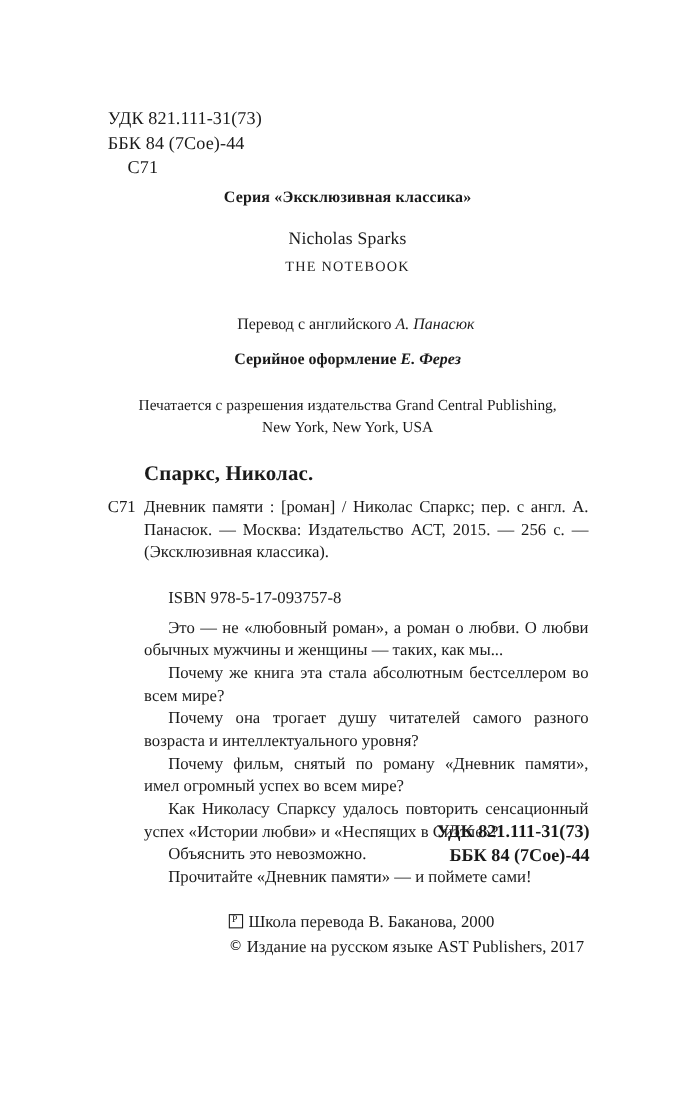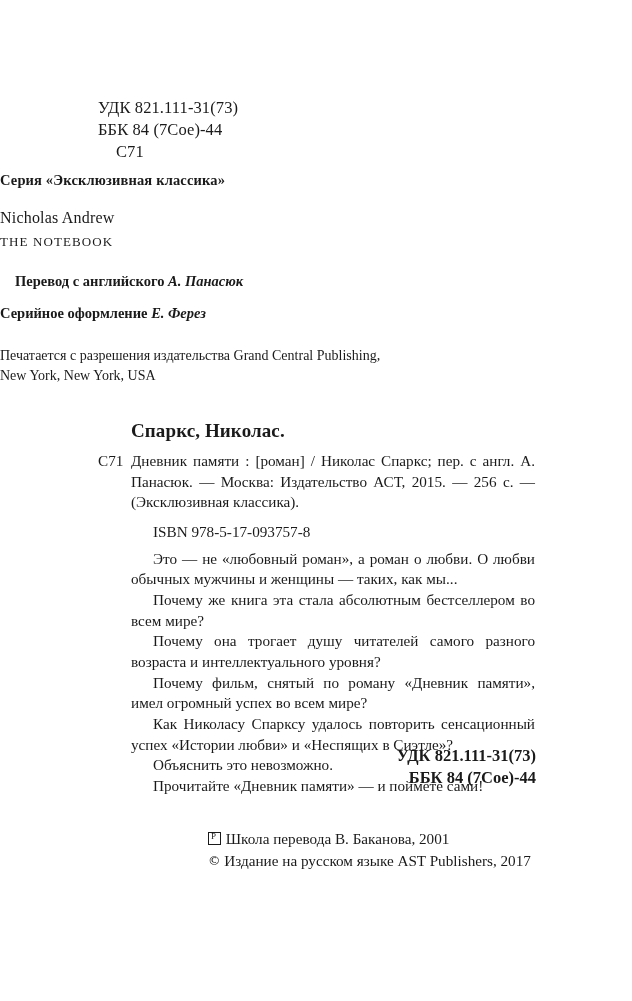--- a/index.html
+++ b/index.html
@@ -36,40 +36,41 @@
   .udk-line-3 {
     padding-left: 18px;
   }
 
   
   .series-block {
     position: absolute;
     left: 0;
     right: 0;
     top: 172px;
+    text-align: center;
   }
   .series-name {
     font-size: 14.5px;
     font-weight: bold;
     letter-spacing: 0.15px;
   }
   .author-en {
     margin-top: 20px;
     font-size: 16px;
     letter-spacing: 0.2px;
   }
   .title-en {
     margin-top: 7px;
     font-size: 13px;
     letter-spacing: 1.1px;
   }
   .translator {
-    margin-top: 23px;
+    margin-top: 37px;
     font-size: 14.5px;
-    font-weight: bold;
+    font-weight: normal;
     padding-left: 15px;
   }
   .translator .it,
   .designer .it {
     font-style: italic;
   }
   .designer {
     margin-top: 15px;
     font-size: 14.5px;
     font-weight: bold;
@@ -99,21 +100,21 @@
     line-height: 1.35;
     text-align: justify;
   }
   .bib-code {
     position: absolute;
     left: -33px;
     top: 0;
     font-size: 15.2px;
   }
   .isbn {
-    margin-top: 10px;
+    margin-top: 22px;
     margin-left: 22px;
     font-size: 15.2px;
   }
   .annotation {
     margin-top: 8px;
     font-size: 15.2px;
     line-height: 1.36;
     text-align: justify;
   }
   .annotation p {
@@ -174,21 +175,21 @@
 <div class="page">
 
   <div class="udk-block">
     <div>УДК 821.111-31(73)</div>
     <div>ББК 84 (7Сое)-44</div>
     <div class="udk-line-3">С71</div>
   </div>
 
   <div class="series-block">
     <div class="series-name">Серия «Эксклюзивная классика»</div>
-    <div class="author-en">Nicholas Andrew</div>
+    <div class="author-en">Nicholas Sparks</div>
     <div class="title-en">THE NOTEBOOK</div>
 
     <div class="translator">
       <span>Перевод с английского</span>
       <span class="it">А. Панасюк</span>
     </div>
 
     <div class="designer">
       <span>Серийное оформление</span>
       <span class="it">Е. Ферез</span>
@@ -222,21 +223,21 @@
   </div>
 
   <div class="udk-bottom">
     <div>УДК 821.111-31(73)</div>
     <div>ББК 84 (7Сое)-44</div>
   </div>
 
   <div class="copyright">
     <div>
       <span class="boxmark"></span>
-      <span>Школа перевода В. Баканова, 2001</span>
+      <span>Школа перевода В. Баканова, 2000</span>
     </div>
     <div>
       <span class="cmark">©</span>
       <span>Издание на русском языке AST Publishers, 2017</span>
     </div>
   </div>
 
 </div>
 
 </body></html>

